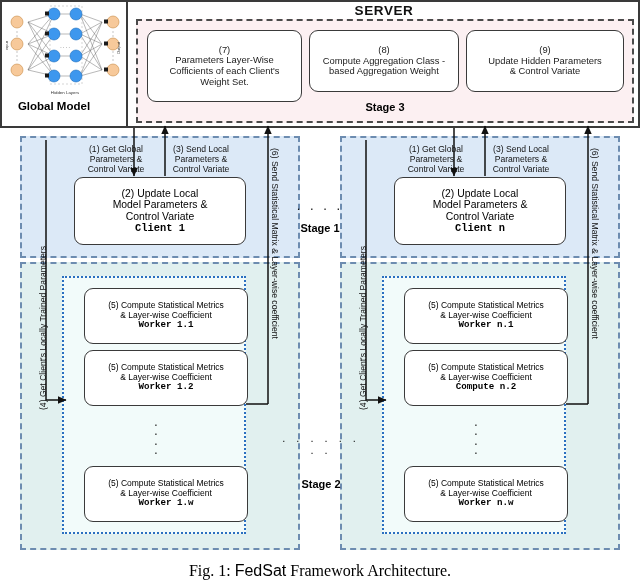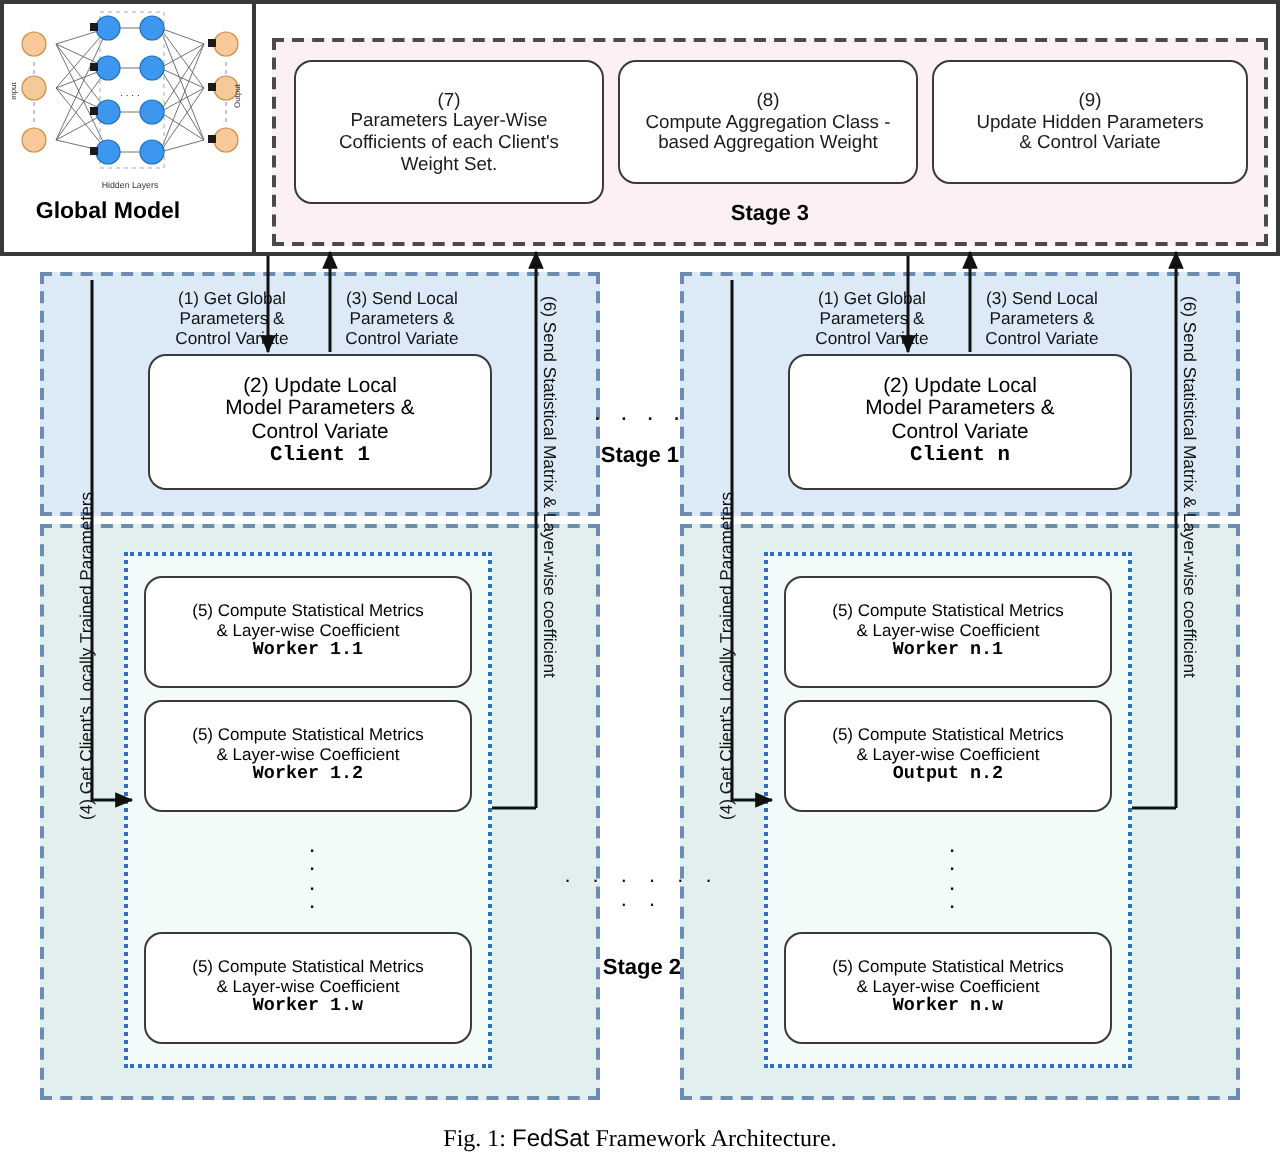--- a/index.html
+++ b/index.html
@@ -51,34 +51,34 @@
   
   #stage2-band{left:0px;top:262px;width:640px;height:288px;}
   .s2-panel{position:absolute;top:0;height:288px;box-sizing:border-box;
             border:2px dashed #6d8cb0;background:#e1f0ef;}
   #s2L{left:20px;width:280px;}
   #s2R{left:340px;width:280px;}
   .workergroup{position:absolute;top:14px;width:184px;height:258px;box-sizing:border-box;
                border:2.2px dotted #2a6fc0;background:#f2fbfa;}
   #wgL{left:62px;}
   #wgR{left:382px;}
-  .wbox{position:absolute;width:164px;height:56px;font-size:8.5px;left:8px;justify-content:center;}
+  .wbox{position:absolute;width:164px;height:56px;font-size:8.5px;left:20px;justify-content:center;}
   .vdots{position:absolute;width:164px;left:10px;font-size:12px;color:#111;
          text-align:center;line-height:.78;letter-spacing:0;}
   #stage2-label{left:290px;top:478px;width:62px;font-size:11px;font-weight:bold;color:#000;}
   #s2-dots{left:282px;top:432px;width:78px;font-size:11px;letter-spacing:4px;color:#111;}
 
   
   .vlabel{position:absolute;font-size:8.6px;color:#111;white-space:nowrap;
           transform-origin:0 0;}
   .vlab-up{transform:rotate(-90deg);}
   .vlab-dn{transform:rotate(90deg);}
 
   
-  #caption{left:0;top:562px;width:640px;font-size:12px;color:#000;text-align:center;
+  #caption{left:0;top:562px;width:640px;font-size:16px;color:#000;text-align:center;
            font-family:"Liberation Serif", serif;}
   #caption .fs{font-family:"Liberation Sans", sans-serif;}
 
   #arrows{left:0;top:0;width:640px;height:585px;pointer-events:none;}
 </style>
 </head>
 <body>
 
 <div id="root">
 
@@ -148,20 +148,21 @@
         <rect x="98" y="37.5" width="4" height="4"></rect>
       <rect x="98" y="63.5" width="4" height="4"></rect>
     </g>
     <text x="2" y="46" font-size="4" fill="#333" transform="rotate(-90 2 46)" font-family="Liberation Sans, sans-serif">Input</text>
     <text x="114" y="50" font-size="4" fill="#333" transform="rotate(-90 114 50)" font-family="Liberation Sans, sans-serif">Output</text>
     <text x="59" y="44" font-size="5" fill="#222" text-anchor="middle" font-family="Liberation Sans, sans-serif">. . . .</text>
     <text x="59" y="90" font-size="4.4" fill="#333" text-anchor="middle" font-family="Liberation Sans, sans-serif">Hidden Layers</text>
   </svg>
   <div class="abs ctr" id="gm-label">Global Model</div>
 
+  <div class="abs ctr" id="server-title">SERVER</div>
   <div class="abs" id="server-box"></div>
 
   <div class="abs rbox sbox" id="sb7">
     <div>(7)</div>
     <div>Parameters Layer-Wise</div>
     <div>Cofficients of each Client's</div>
     <div>Weight Set.</div>
   </div>
   <div class="abs rbox sbox" id="sb8">
     <div>(8)</div>
@@ -235,21 +236,21 @@
     </div>
     <div class="workergroup" id="wgR">
       <div class="rbox wbox" style="top:10px;">
         <div>(5) Compute Statistical Metrics</div>
         <div>&amp;  Layer-wise Coefficient</div>
         <div class="bold" style="font-size:9.2px;">Worker n.1</div>
       </div>
       <div class="rbox wbox" style="top:72px;">
         <div>(5) Compute Statistical Metrics</div>
         <div>&amp;  Layer-wise Coefficient</div>
-        <div class="bold" style="font-size:9.2px;">Output n.2</div>
+        <div class="bold" style="font-size:9.2px;">Compute n.2</div>
       </div>
       <div class="vdots" style="top:140px;">
         <div>.</div>
           <div>.</div>
           <div>.</div>
           <div>.</div>
       </div>
       <div class="rbox wbox" style="top:188px;">
         <div>(5) Compute Statistical Metrics</div>
         <div>&amp;  Layer-wise Coefficient</div>

